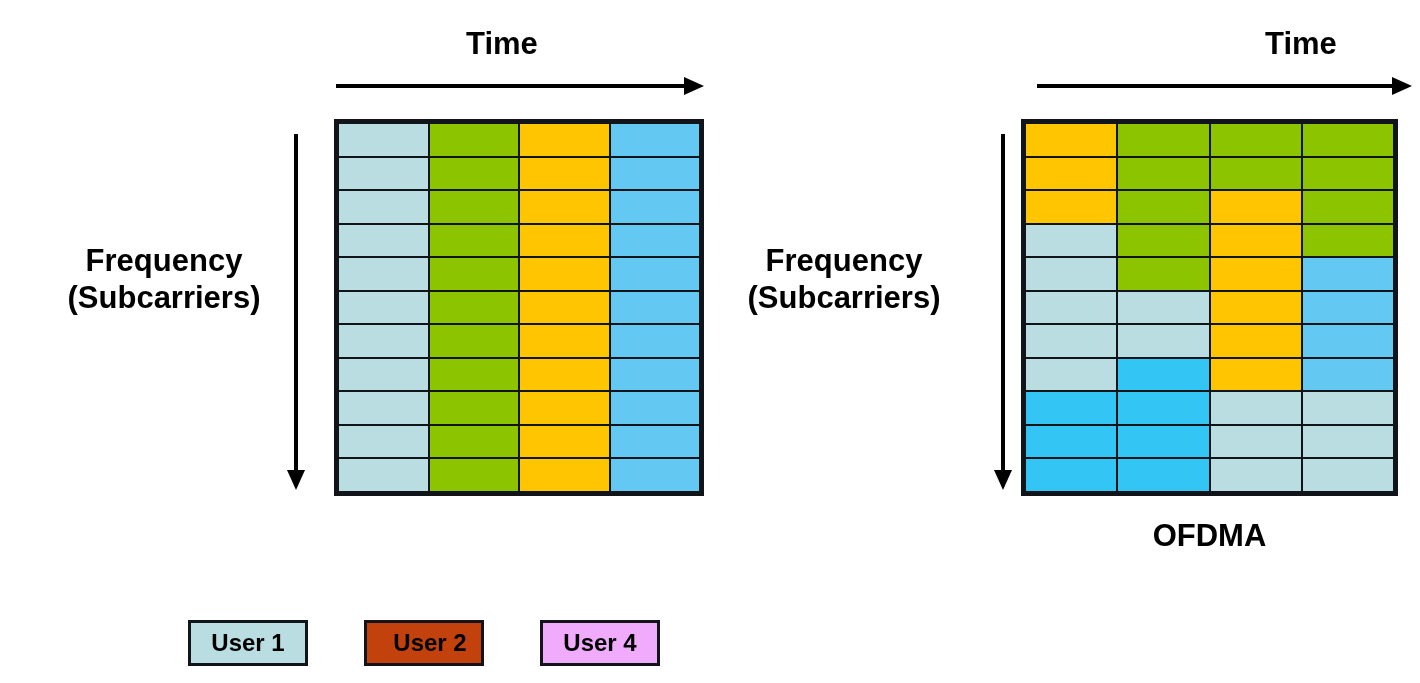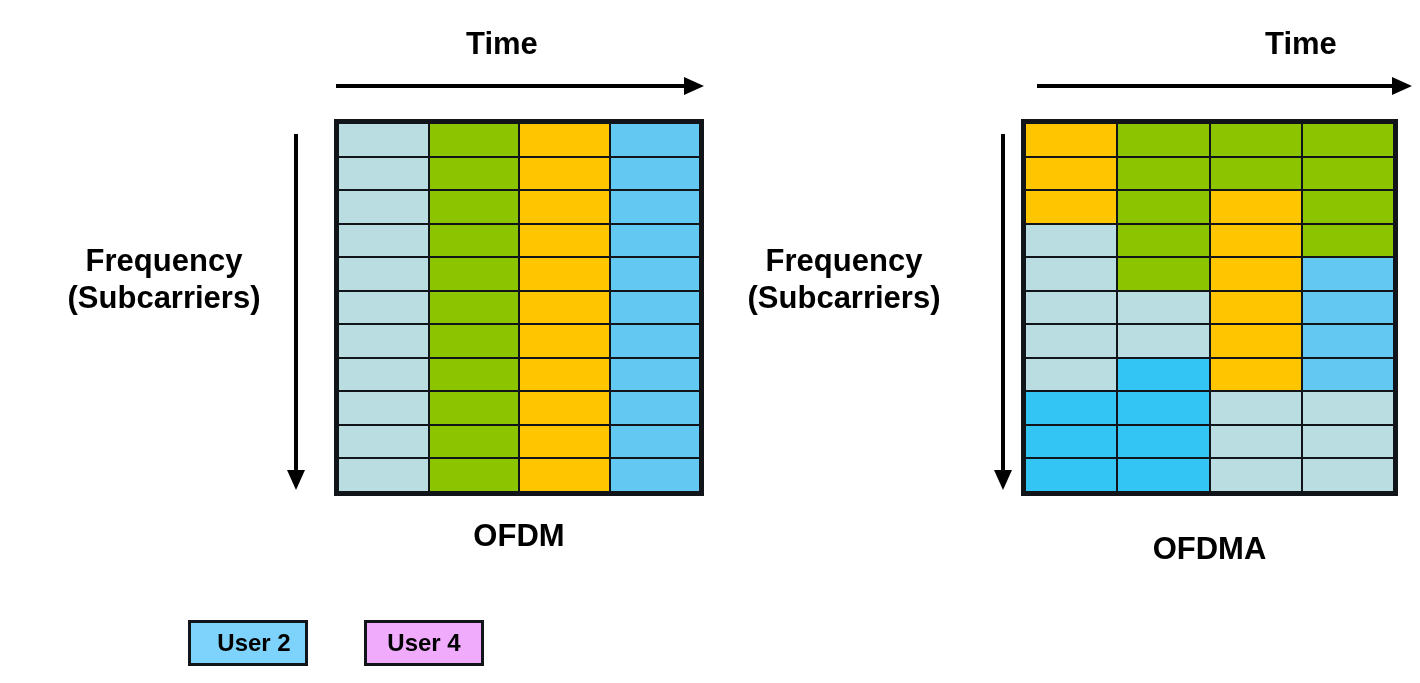--- a/index.html
+++ b/index.html
@@ -188,21 +188,20 @@
       <div class="cell" style="background: rgb(185, 221, 225);"></div>
       <div class="cell" style="background: rgb(140, 196, 0);"></div>
       <div class="cell" style="background: rgb(255, 198, 0);"></div>
       <div class="cell" style="background: rgb(99, 200, 242);"></div>
       <div class="cell" style="background: rgb(185, 221, 225);"></div>
       <div class="cell" style="background: rgb(140, 196, 0);"></div>
       <div class="cell" style="background: rgb(255, 198, 0);"></div>
       <div class="cell" style="background: rgb(99, 200, 242);"></div>
     </div>
 
-  <div class="caption" style="left:334px; top:518px; width:370px;">OFDM</div>
 </div>
 
 <div class="panel" id="panel-ofdma">
 
   <div class="time-label" style="left:555px; top:26px;">Time</div>
 
   <div class="harrow" style="left:327px; top:77px; width:375px;">
     <div class="shaft" style="width:355px;"></div>
     <div class="head" style="left:355px;"></div>
   </div>
@@ -257,23 +256,26 @@
       <div class="cell" style="background: rgb(51, 198, 244);"></div>
       <div class="cell" style="background: rgb(51, 198, 244);"></div>
       <div class="cell" style="background: rgb(185, 221, 225);"></div>
       <div class="cell" style="background: rgb(185, 221, 225);"></div>
       <div class="cell" style="background: rgb(51, 198, 244);"></div>
       <div class="cell" style="background: rgb(51, 198, 244);"></div>
       <div class="cell" style="background: rgb(185, 221, 225);"></div>
       <div class="cell" style="background: rgb(185, 221, 225);"></div>
     </div>
 
-  <div class="caption" style="left:311px; top:518px; width:377px;margin-top:13px;">OFDMA</div>
+  <div class="caption" style="left:311px; top:518px; width:377px;">OFDMA</div>
 </div>
 
 <div id="legend">
-    <div class="legend-item" style="background: #7dd3fc; padding-left: 12px;">
+    <div class="legend-item" style="background: rgb(185, 221, 225);">
+      <span>User 1</span>
+    </div>
+    <div class="legend-item" style="background: #c2410c; padding-left: 12px;">
       <span>User 2</span>
     </div>
     <div class="legend-item" style="background: #f0abfc;">
       <span>User 4</span>
     </div>
   </div>
 
 </body></html>

